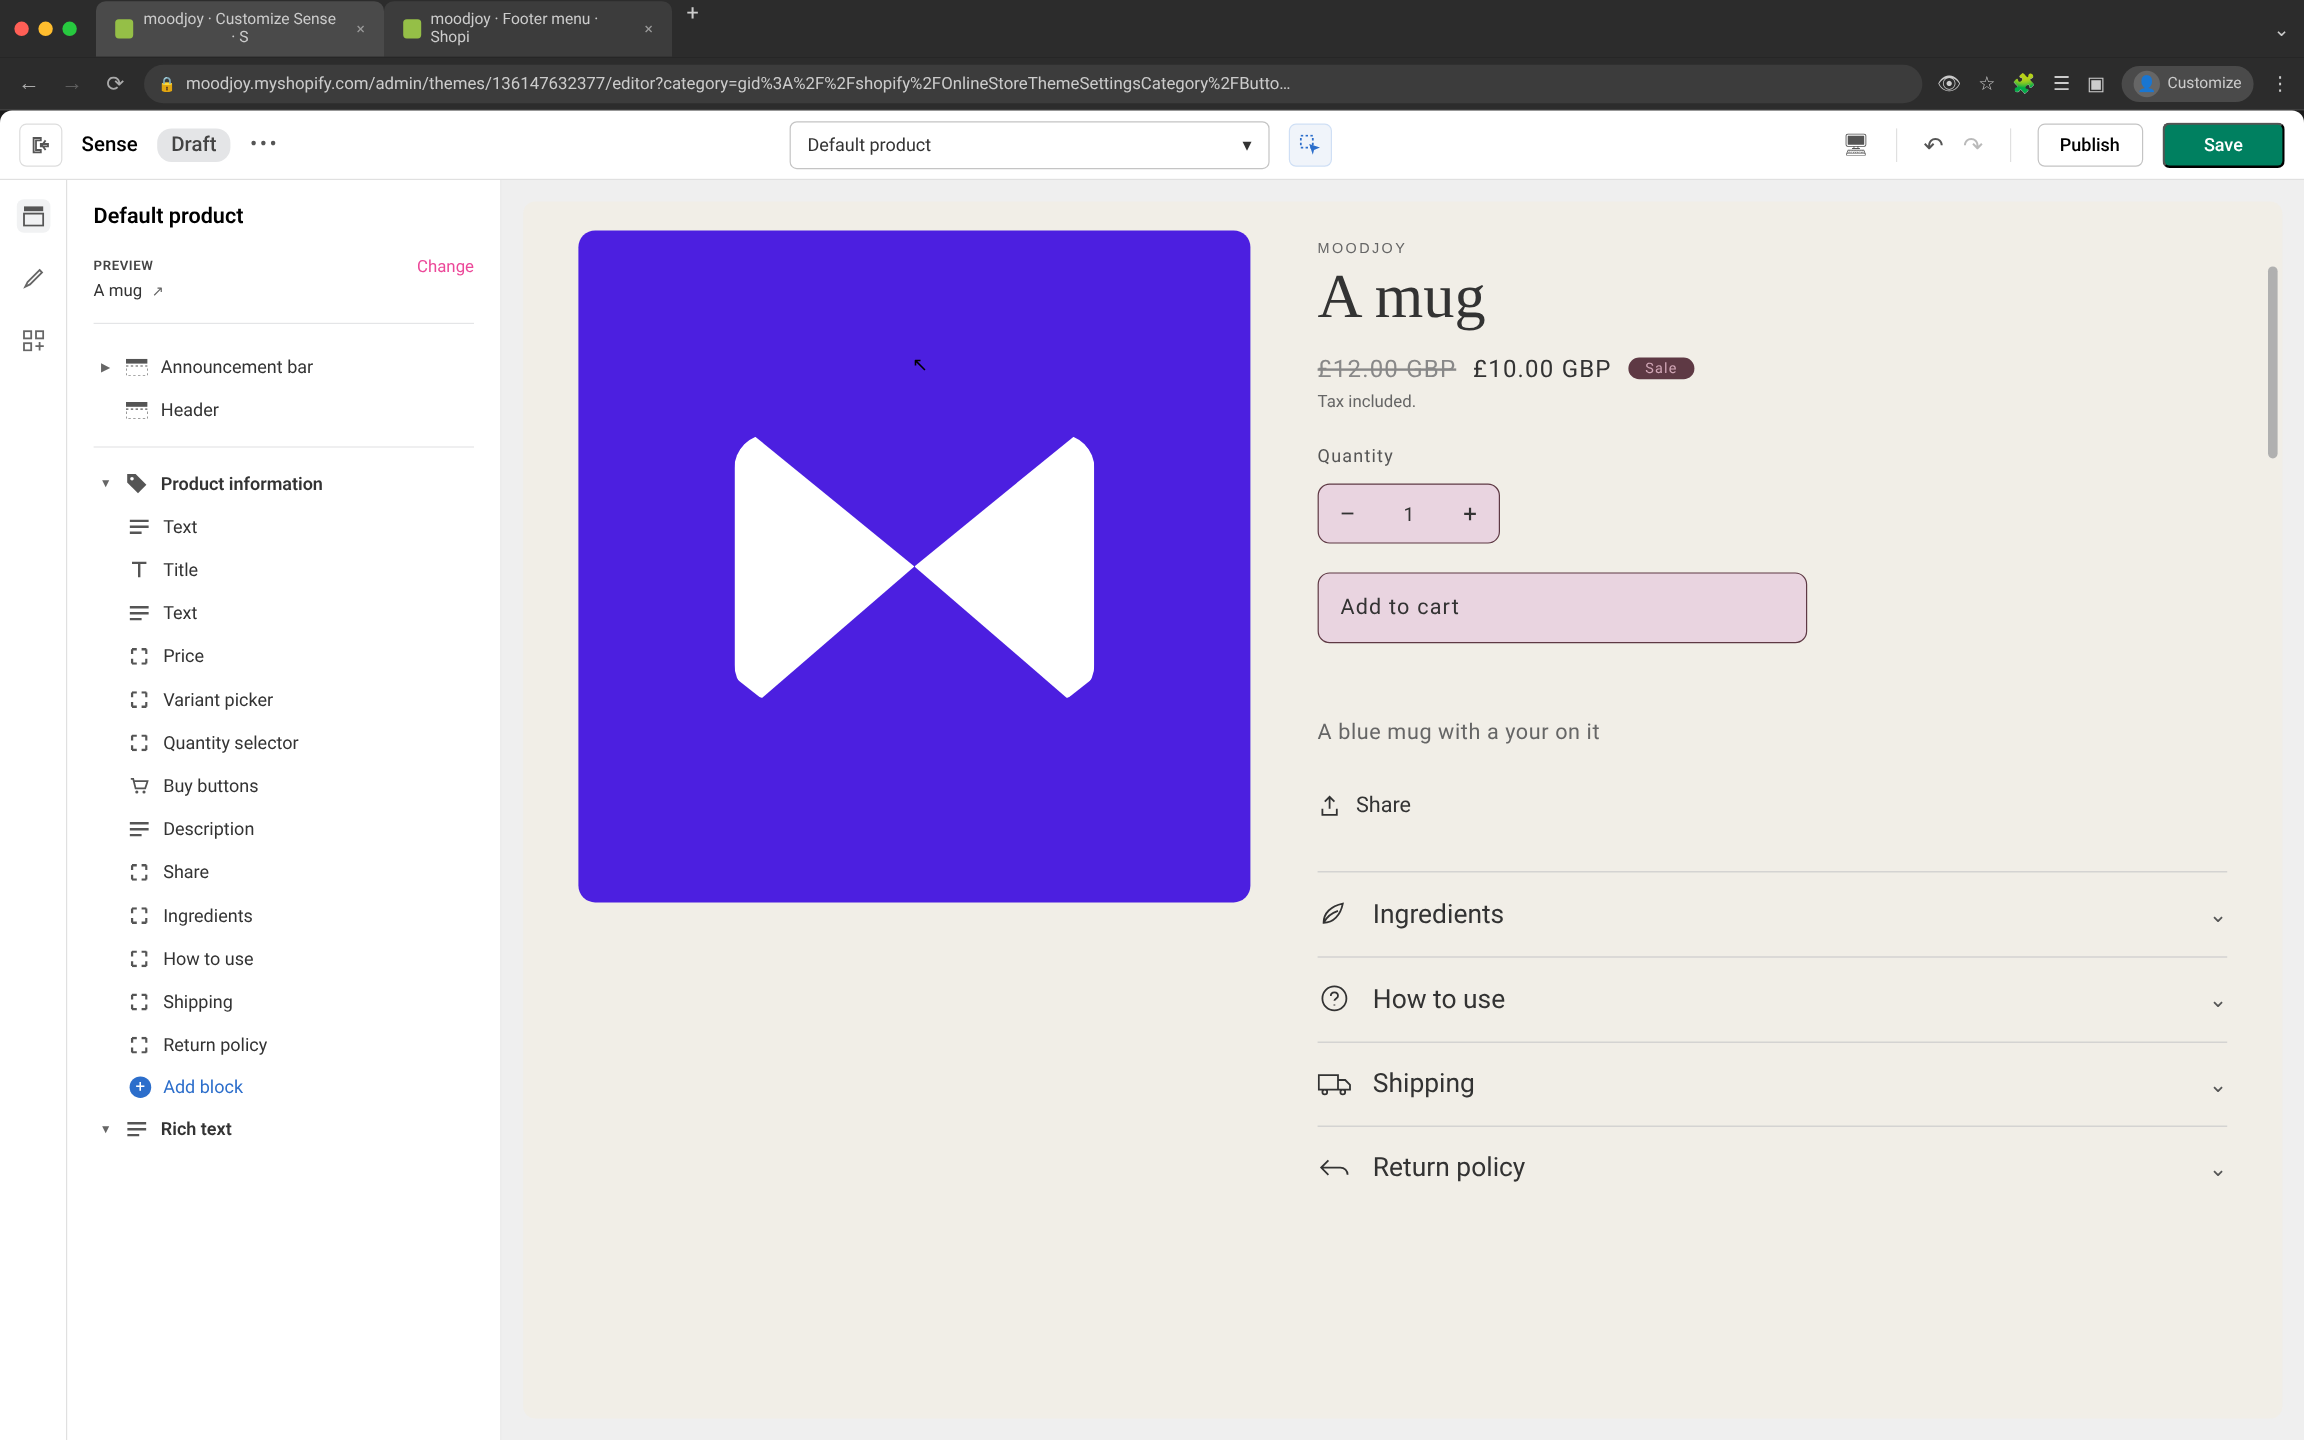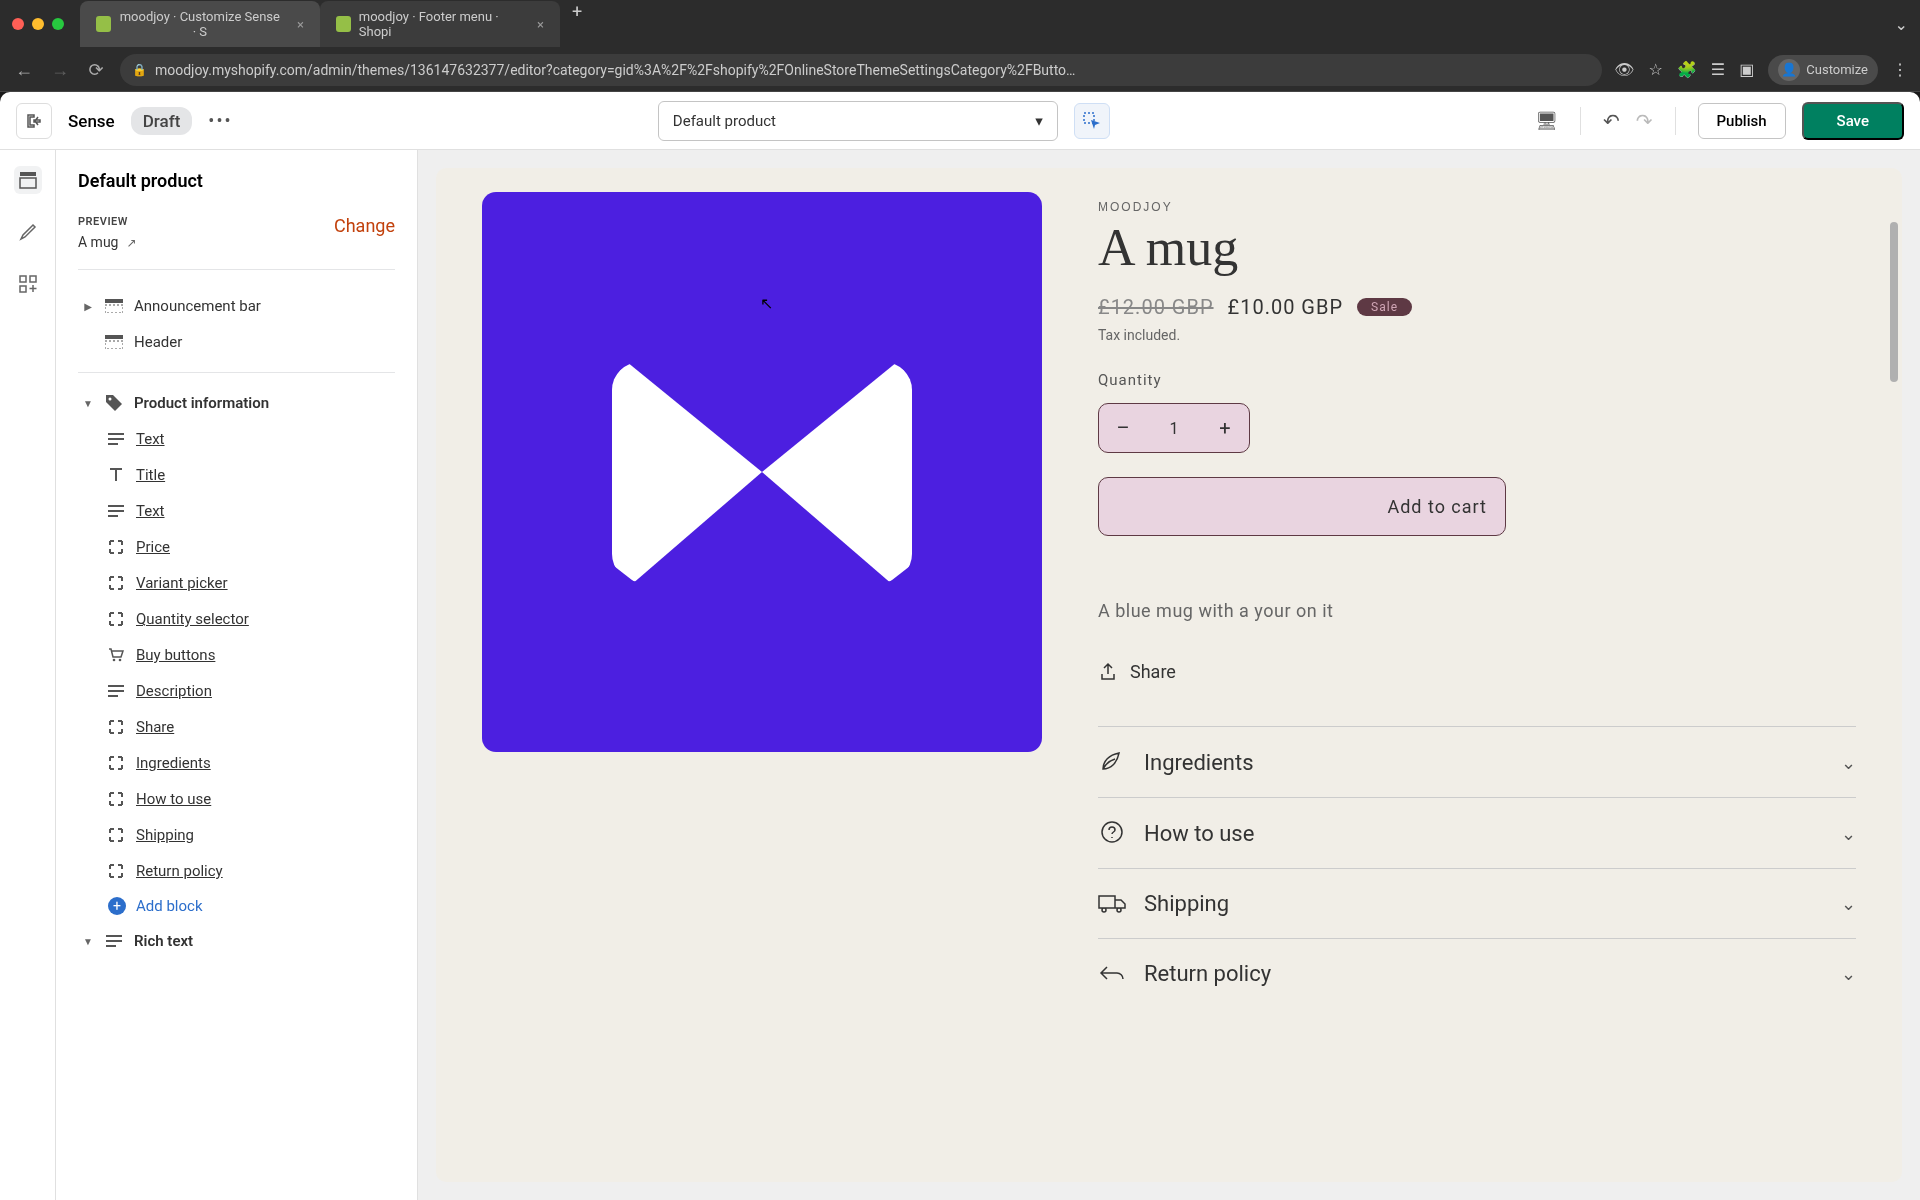--- a/index.html
+++ b/index.html
@@ -42,32 +42,32 @@
 
 .body-row { flex: 1; display: flex; overflow: hidden; }
 .icon-rail { width: 56px; border-right: 1px solid #e0e0e0; display: flex; flex-direction: column; align-items: center; padding-top: 16px; gap: 24px; }
 .rail-icon { width: 28px; height: 28px; color: #666; display: flex; align-items: center; justify-content: center; font-size: 18px; border-radius: 6px; }
 .rail-icon.active { background: #f1f2f3; color: #333; }
 
 .side-panel { width: 362px; border-right: 1px solid #e0e0e0; padding: 20px 22px; overflow-y: auto; }
 .panel-title { font-size: 18px; font-weight: 600; margin-bottom: 24px; }
 .preview-row { display: flex; justify-content: space-between; align-items: flex-start; margin-bottom: 6px; }
 .preview-label { font-size: 11px; letter-spacing: 0.5px; font-weight: 600; color: #444; }
-.change-link { color: #c2410c; font-size: 18px; cursor: pointer; }
+.change-link { color: #ec4899; font-size: 14px; cursor: pointer; }
 .preview-name { font-size: 14px; color: #333; }
 .ext-icon { font-size: 12px; margin-left: 4px; color: #666; }
 .divider { height: 1px; background: #e4e5e7; margin: 18px 0; }
 
 .tree { display: flex; flex-direction: column; gap: 0; font-size: 15px; }
 .tree-item { display: flex; align-items: center; gap: 10px; padding: 8px 4px; border-radius: 6px; cursor: pointer; color: #333; }
 .tree-item.selected { font-weight: 600; }
 .disc { width: 12px; text-align: center; color: #666; font-size: 10px; }
 .section-icon { width: 20px; height: 20px; display: flex; align-items: center; justify-content: center; color: #555; }
 .block-icon { width: 20px; height: 20px; display: flex; align-items: center; justify-content: center; color: #555; }
-.child { padding-left: 28px; text-decoration: underline; }
+.child { padding-left: 28px; }
 .add-block { color: #2c6ecb; display: flex; align-items: center; gap: 10px; padding: 8px 4px 8px 30px; }
 .add-plus { width: 18px; height: 18px; border-radius: 50%; background: #2c6ecb; color: #fff; display: flex; align-items: center; justify-content: center; font-size: 14px; }
 
 .canvas-wrap { flex: 1; background: #efefef; padding: 18px; overflow: hidden; position: relative; }
 .canvas { background: #f1eee7; border-radius: 10px; height: 100%; overflow-y: auto; padding: 24px 46px; display: flex; gap: 56px; position: relative; }
 .scroll-thumb { position: absolute; right: 4px; top: 54px; width: 8px; height: 160px; background: #b0b0b0; border-radius: 4px; }
 
 .product-image { width: 560px; height: 560px; background: #4c1fe0; border-radius: 14px; display: flex; align-items: center; justify-content: center; position: relative; }
 .cursor-arrow { position: absolute; top: 102px; left: 278px; font-size: 16px; color: #000; }
 .logo-shape { position: relative; width: 300px; height: 220px; }
@@ -80,21 +80,21 @@
 .ptitle { font-size: 52px; font-weight: 500; margin: 4px 0 18px; font-family: Georgia, serif; }
 .price-row { display: flex; align-items: center; gap: 14px; font-size: 20px; }
 .old-price { text-decoration: line-through; color: #888; letter-spacing: 1px; }
 .new-price { letter-spacing: 1px; }
 .sale-badge { background: #5e3944; color: #d0a5b5; padding: 2px 14px; border-radius: 14px; font-size: 12px; letter-spacing: 1px; }
 .tax { font-size: 14px; color: #666; margin-top: 8px; }
 .qty-label { font-size: 15px; color: #555; margin-top: 28px; letter-spacing: 1px; }
 .qty-stepper { display: flex; align-items: center; border: 1px solid #5e3944; border-radius: 10px; width: 152px; margin-top: 14px; background: #e9d4e0; }
 .qty-btn { width: 48px; height: 48px; display: flex; align-items: center; justify-content: center; font-size: 20px; color: #333; }
 .qty-val { flex: 1; text-align: center; font-size: 16px; }
-.add-to-cart { width: 408px; margin-top: 24px; border: 1px solid #5e3944; background: #e9d4e0; color: #333; padding: 18px; border-radius: 10px; font-size: 18px; letter-spacing: 1px; text-align: right; }
+.add-to-cart { width: 408px; margin-top: 24px; border: 1px solid #5e3944; background: #e9d4e0; color: #333; padding: 18px; border-radius: 10px; font-size: 18px; letter-spacing: 1px; text-align: left; }
 .desc { margin-top: 64px; font-size: 18px; color: #666; letter-spacing: 0.5px; }
 .share-row { margin-top: 40px; display: flex; align-items: center; gap: 12px; font-size: 18px; color: #333; }
 .accordion { margin-top: 44px; border-top: 1px solid #ccc; }
 .acc-item { display: flex; align-items: center; justify-content: space-between; padding: 22px 0; border-bottom: 1px solid #ccc; }
 .acc-left { display: flex; align-items: center; gap: 18px; font-size: 22px; }
 .acc-icon { width: 28px; }
 .chev { font-size: 18px; color: #555; }
 
 svg { display: block; }
 </style>

